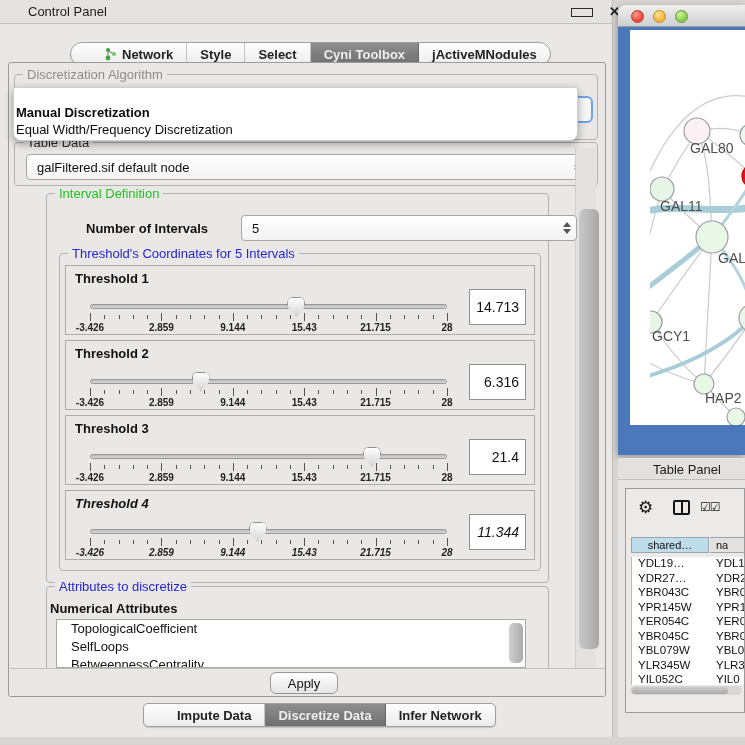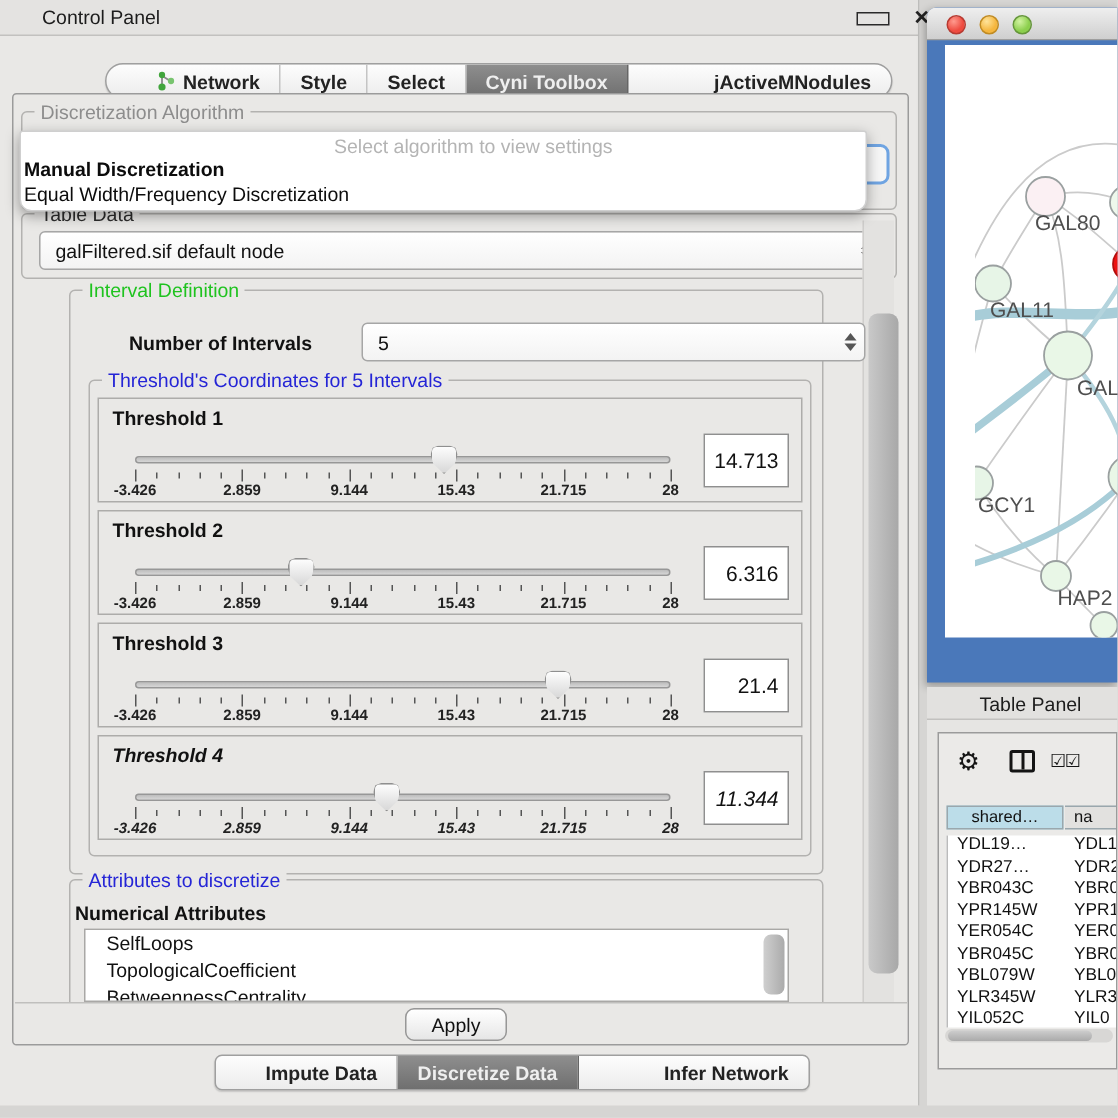--- a/index.html
+++ b/index.html
@@ -17,21 +17,21 @@
   .win-ctl { top:5px; font-size:12px; color:#222; cursor:default; }
   #float-box { left:571px; top:8px; width:11px; height:9px; border:1.5px solid #2a2a2a; }
   #close-x { left:589px; top:4px; font-weight:bold; font-size:13px; }
 
   
   .segmented { display:inline-flex; height:24px; border:1px solid #9f9f9f; border-radius:5px;
                overflow:hidden; background:linear-gradient(#fdfdfd,#ececec);
                box-shadow:0 1px 1px rgba(0,0,0,.15); }
   .segment { display:flex; align-items:center; gap:5px; padding:0 13px; font-size:13px;
              font-weight:600; color:#222; border-right:1px solid #c4c4c4; cursor:default; }
-  .segment:last-child { border-right:none;margin-left:44px; }
+  .segment:last-child { border-right:none; }
   .segment.active { background:linear-gradient(#8e8e8e,#6f6f6f); color:#efefef;
                     border-right:1px solid #666; }
   #top-tabs { left:70px; top:42px;border-radius:12px; }
   #bottom-tabs { left:143px; top:703px; }
 
   
   #pane { left:8px; top:62px; width:598px; height:635px; border:1px solid #9b9b9b;
           border-radius:3px; background:#e9e8e6; overflow:hidden; }
 
   .group { position:absolute; border:1px solid #b3b2b0; border-radius:4px; }
@@ -399,22 +399,22 @@
             <div class="val-box">11.344</div>
           </div>
         </div>
 
       <div class="group" style="left:37px; top:523px; width:503px; height:120px;">
         <span class="legend blue">Attributes to discretize</span>
       </div>
       <div class="bold-label" style="left:41px; top:538px;">Numerical Attributes</div>
       <div id="attr-list">
         <div class="mini-scroll"></div>
-      <div>SelfLoops</div>
-          <div>TopologicalCoefficient</div>
+      <div>TopologicalCoefficient</div>
+          <div>SelfLoops</div>
           <div>BetweennessCentrality</div>
         </div>
 
       <div id="apply-bar" class="abs">
         <div id="apply-btn">Apply</div>
       </div>
     </div>
 
     <div id="bottom-tabs" class="abs segmented">
       <div class="segment">
@@ -423,21 +423,20 @@
       <div class="segment active">
         <span>Discretize Data</span>
       </div>
       <div class="segment">
         <span>Infer Network</span>
       </div>
     </div>
 
     <div class="abs" style="left:8px; top:62px; width:598px; height:635px; pointer-events:none;">
       <div id="algo-popup" class="abs" style="pointer-events:auto;">
-        <div id="algo-hint">Select algorithm to view settings</div>
         <div id="algo-item-0" class="algo-item">Manual Discretization</div>
         <div id="algo-item-1" class="algo-item">Equal Width/Frequency Discretization</div>
       </div>
     </div>
   </div>
 
   <div id="net-window" class="abs">
     <div id="net-titlebar" class="abs">
       <div id="light-red" class="light"></div>
       <div id="light-yellow" class="light"></div>

